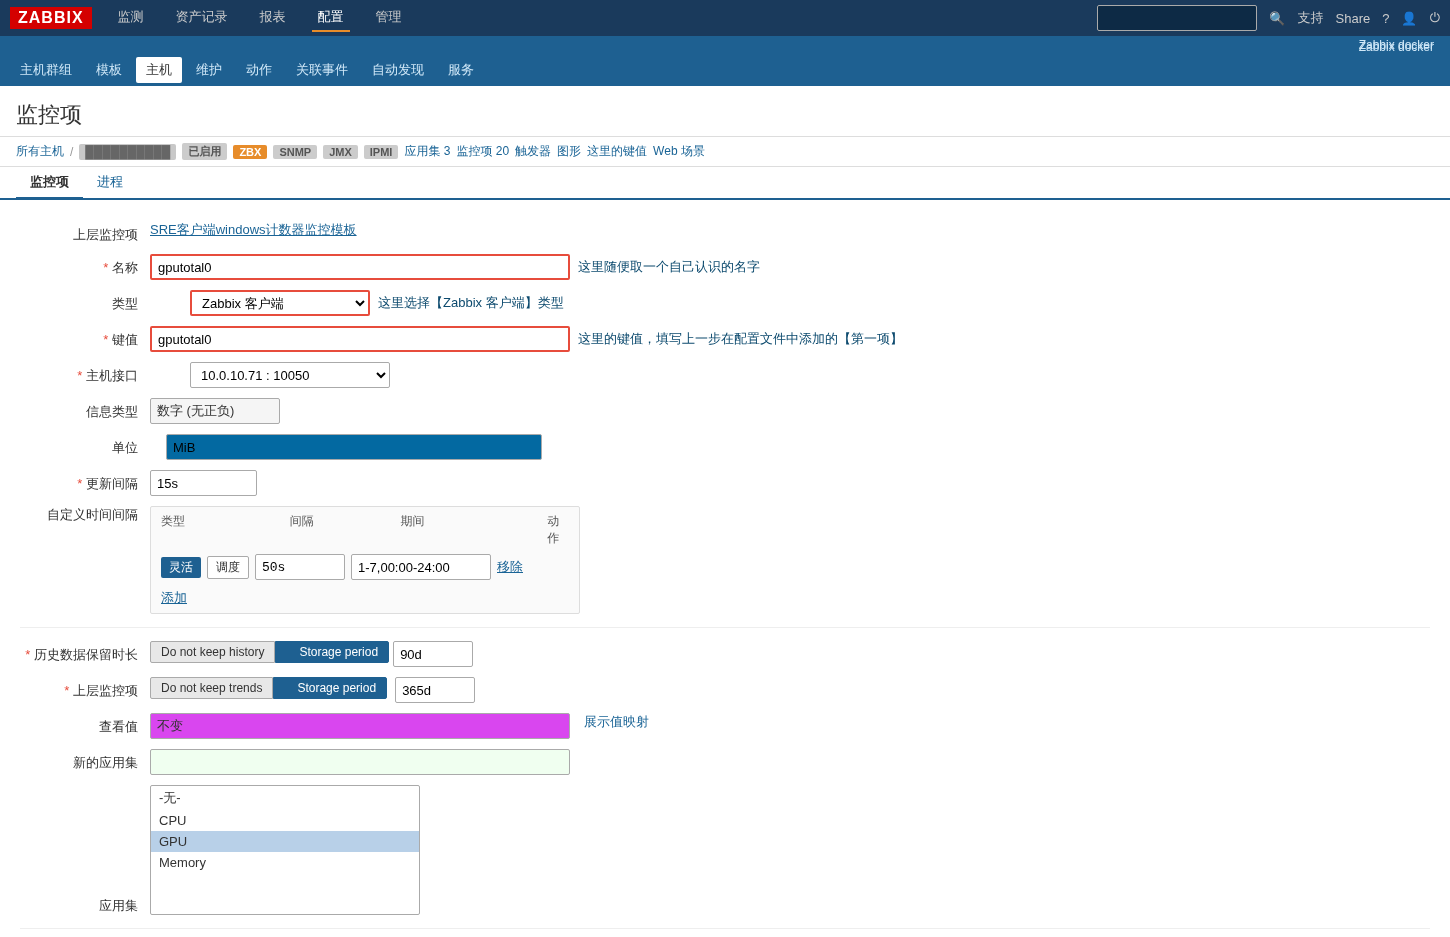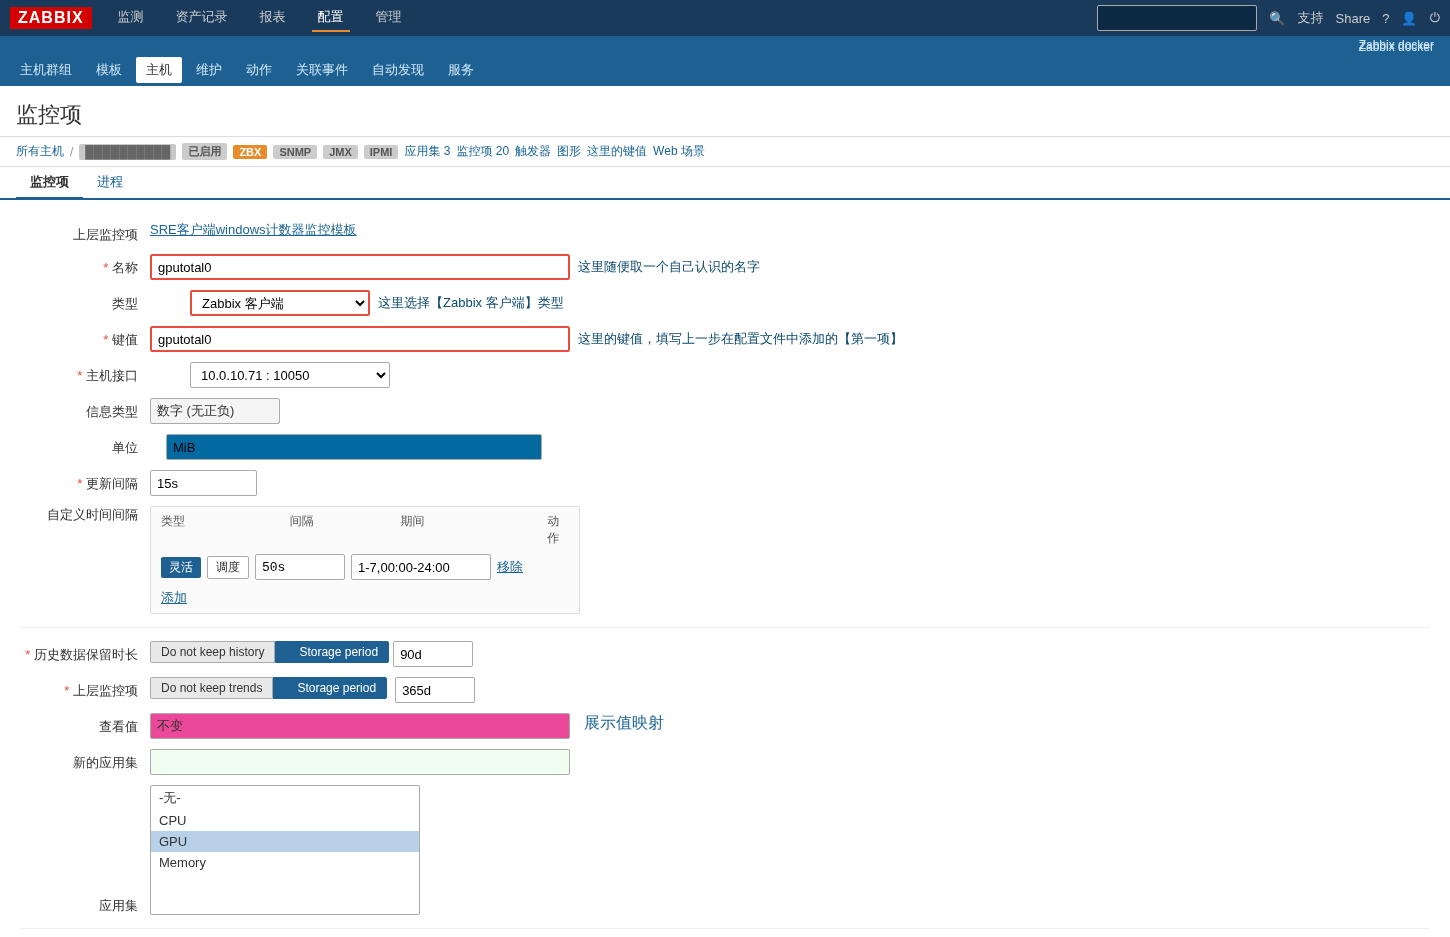--- a/index.html
+++ b/index.html
@@ -278,34 +278,34 @@
       color: #fff;
       border-color: #1e6091;
       padding-left: 23px;
     }
     .toggle-btn:first-child { border-radius: 2px 0 0 2px; }
     .toggle-btn:last-child { border-radius: 0 2px 2px 0; }
 
     
     .readonly-wide {
       width: 420px;
-      background: #ec4899;
+      background: #d946ef;
       border: 1px solid #aaa;
       padding: 3px 6px;
       font-size: 13px;
       border-radius: 2px;
       height: 26px;
       display: inline-flex;
       align-items: center;
       color: #333;
     }
     .link-blue {
       color: #1a6496;
       cursor: pointer;
-      font-size: 16px;
+      font-size: 13px;
       text-decoration: none;
       margin-left: 10px;
     }
 
     
     .new-appset-input {
       width: 420px;
       border: 2px solid #4cae4c;
       background: #f0fff0;
       padding: 3px 6px;

